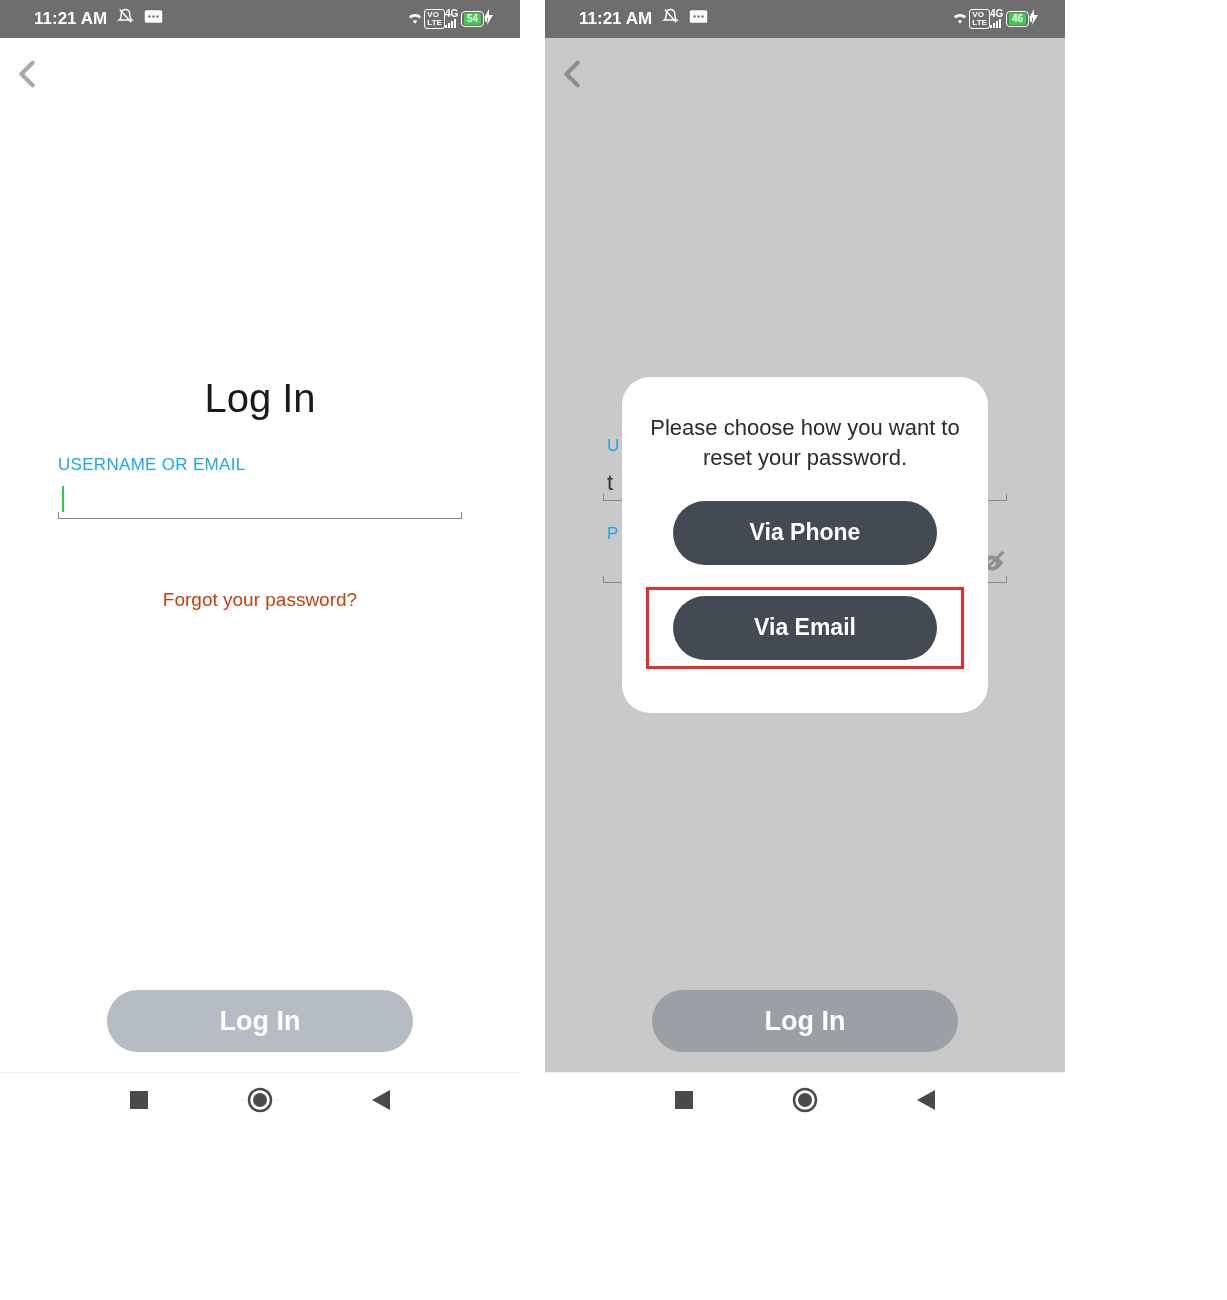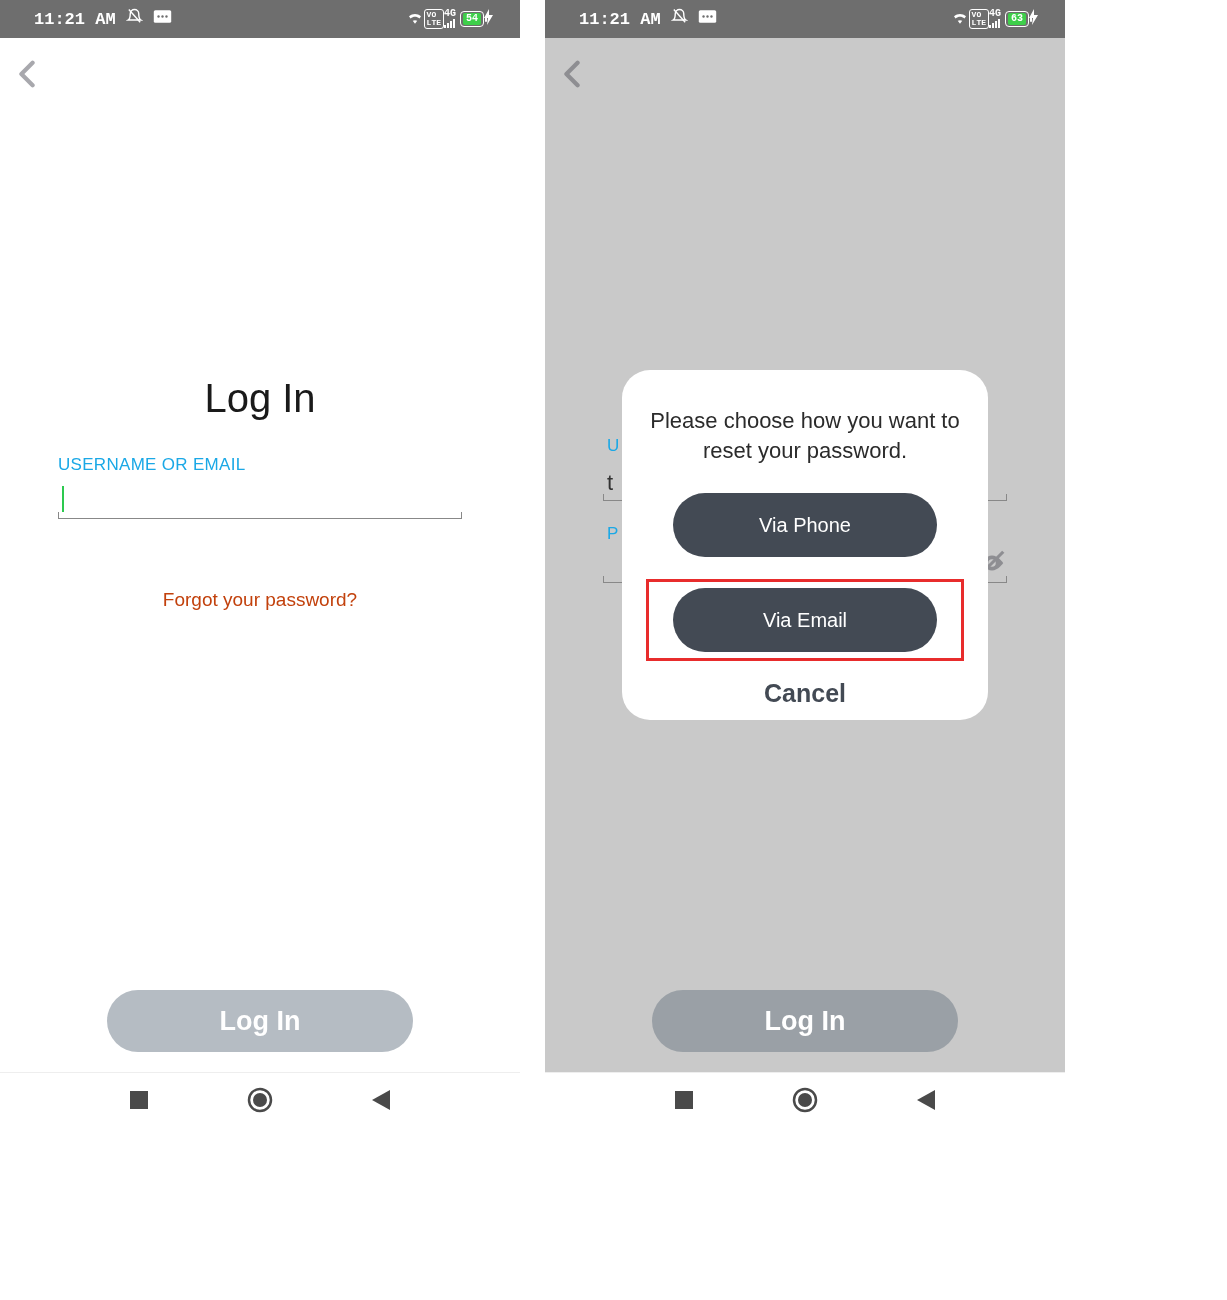--- a/index.html
+++ b/index.html
@@ -22,21 +22,20 @@
 .status-bar {
   height: 38px;
   background: #6e6e6e;
   color: #fff;
   display: flex;
   align-items: center;
   justify-content: space-between;
   padding: 0 26px 0 34px;
   font-size: 17px;
   font-weight: 600;
-  font-family: Liberation Mono, monospace;
 }
 .status-left { display: flex; align-items: center; gap: 10px; }
 .status-right { display: flex; align-items: center; }
 .battery-box {
   display: inline-flex;
   align-items: center;
   border: 1.5px solid #fff;
   border-radius: 4px;
   padding: 1px 2px;
   height: 16px;
@@ -160,41 +159,41 @@
   position: absolute;
   inset: 0;
   display: flex;
   align-items: center;
   justify-content: center;
 }
 .modal {
   background: #fff;
   border-radius: 28px;
   width: 366px;
-  padding: 36px 20px 12px 20px;
+  padding: 36px 20px 26px 20px;
   text-align: center;
   position: relative;
   top: -10px;
 }
 .modal-text {
   font-size: 22px;
   color: #2b2b2b;
   line-height: 1.35;
   margin-bottom: 28px;
   font-weight: 400;
 }
 .modal-btn {
   display: block;
   width: 264px;
   height: 64px;
   margin: 0 auto 22px auto;
   background: #434a54;
   color: #fff;
-  font-size: 20px;
-  font-weight: 400;
+  font-size: 23px;
+  font-weight: 700;
   border: none;
   border-radius: 34px;
   cursor: pointer;
 }
 .highlight-box {
   border: 3px solid #e82c2c;
   padding: 6px 24px;
   margin: 0 auto 18px auto;
   width: 318px;
 }
@@ -349,21 +348,21 @@
           </svg>
       </span>
       <span style="border:1.5px solid #fff;border-radius:3px;font-size:8px;padding:1px 2px;line-height:8px;font-weight:700;">VO<br>LTE</span>
       <span style="font-size:10px;line-height:9px;">4G<br><svg width="16" height="10" viewBox="0 0 16 10">
             <rect x="0" y="7" width="2" height="3" fill="#fff"></rect>
             <rect x="3" y="5" width="2" height="5" fill="#fff"></rect>
             <rect x="6" y="3" width="2" height="7" fill="#fff"></rect>
             <rect x="9" y="1" width="2" height="9" fill="#fff"></rect>
           </svg></span>
       <span class="battery-box">
-        <span class="battery-fill">63</span>
+        <span class="battery-fill">46</span>
         <span class="battery-cap"></span>
       </span>
       <span>
         <svg width="10" height="16" viewBox="0 0 10 16" fill="#fff">
             <path d="M5 0L0 9h4l-1 7 6-10H5z"></path>
           </svg>
       </span>
     </div>
   </div>
 
@@ -388,21 +387,20 @@
 
     <button class="login-btn" style="background:#9aa0a6;">Log In</button>
 
     <div class="modal-overlay">
       <div class="modal">
         <div class="modal-text">Please choose how you want to reset your password.</div>
         <button class="modal-btn">Via Phone</button>
         <div class="highlight-box">
           <button class="modal-btn">Via Email</button>
         </div>
-        <div class="modal-cancel">Cancel</div>
       </div>
     </div>
   </div>
 
   <div class="nav-bar">
     <span><svg width="18" height="18">
           <rect width="18" height="18" fill="#4a4a4a"></rect>
         </svg></span>
     <span><svg width="26" height="26" viewBox="0 0 26 26">
           <circle cx="13" cy="13" r="11" fill="none" stroke="#4a4a4a" stroke-width="2.5"></circle>

